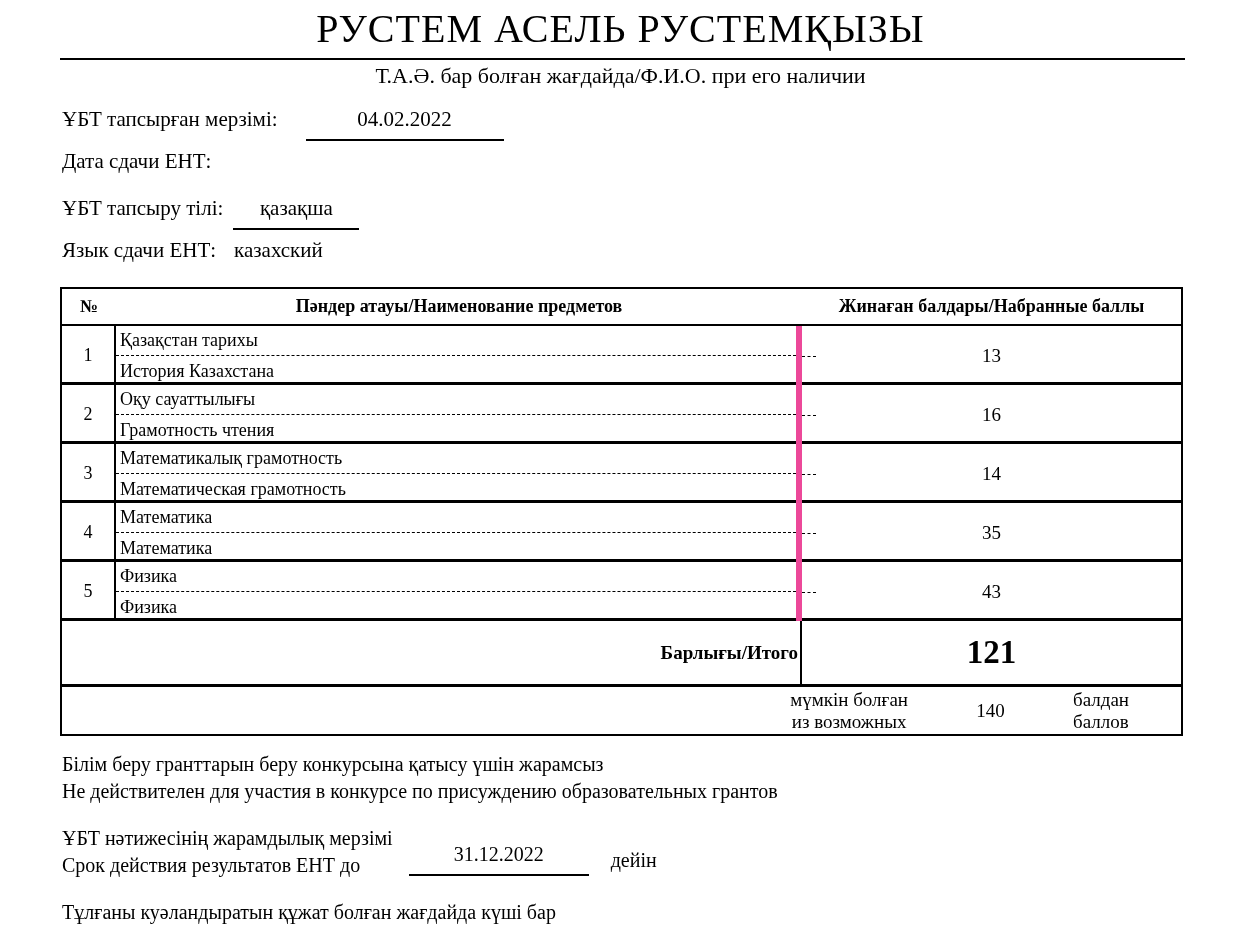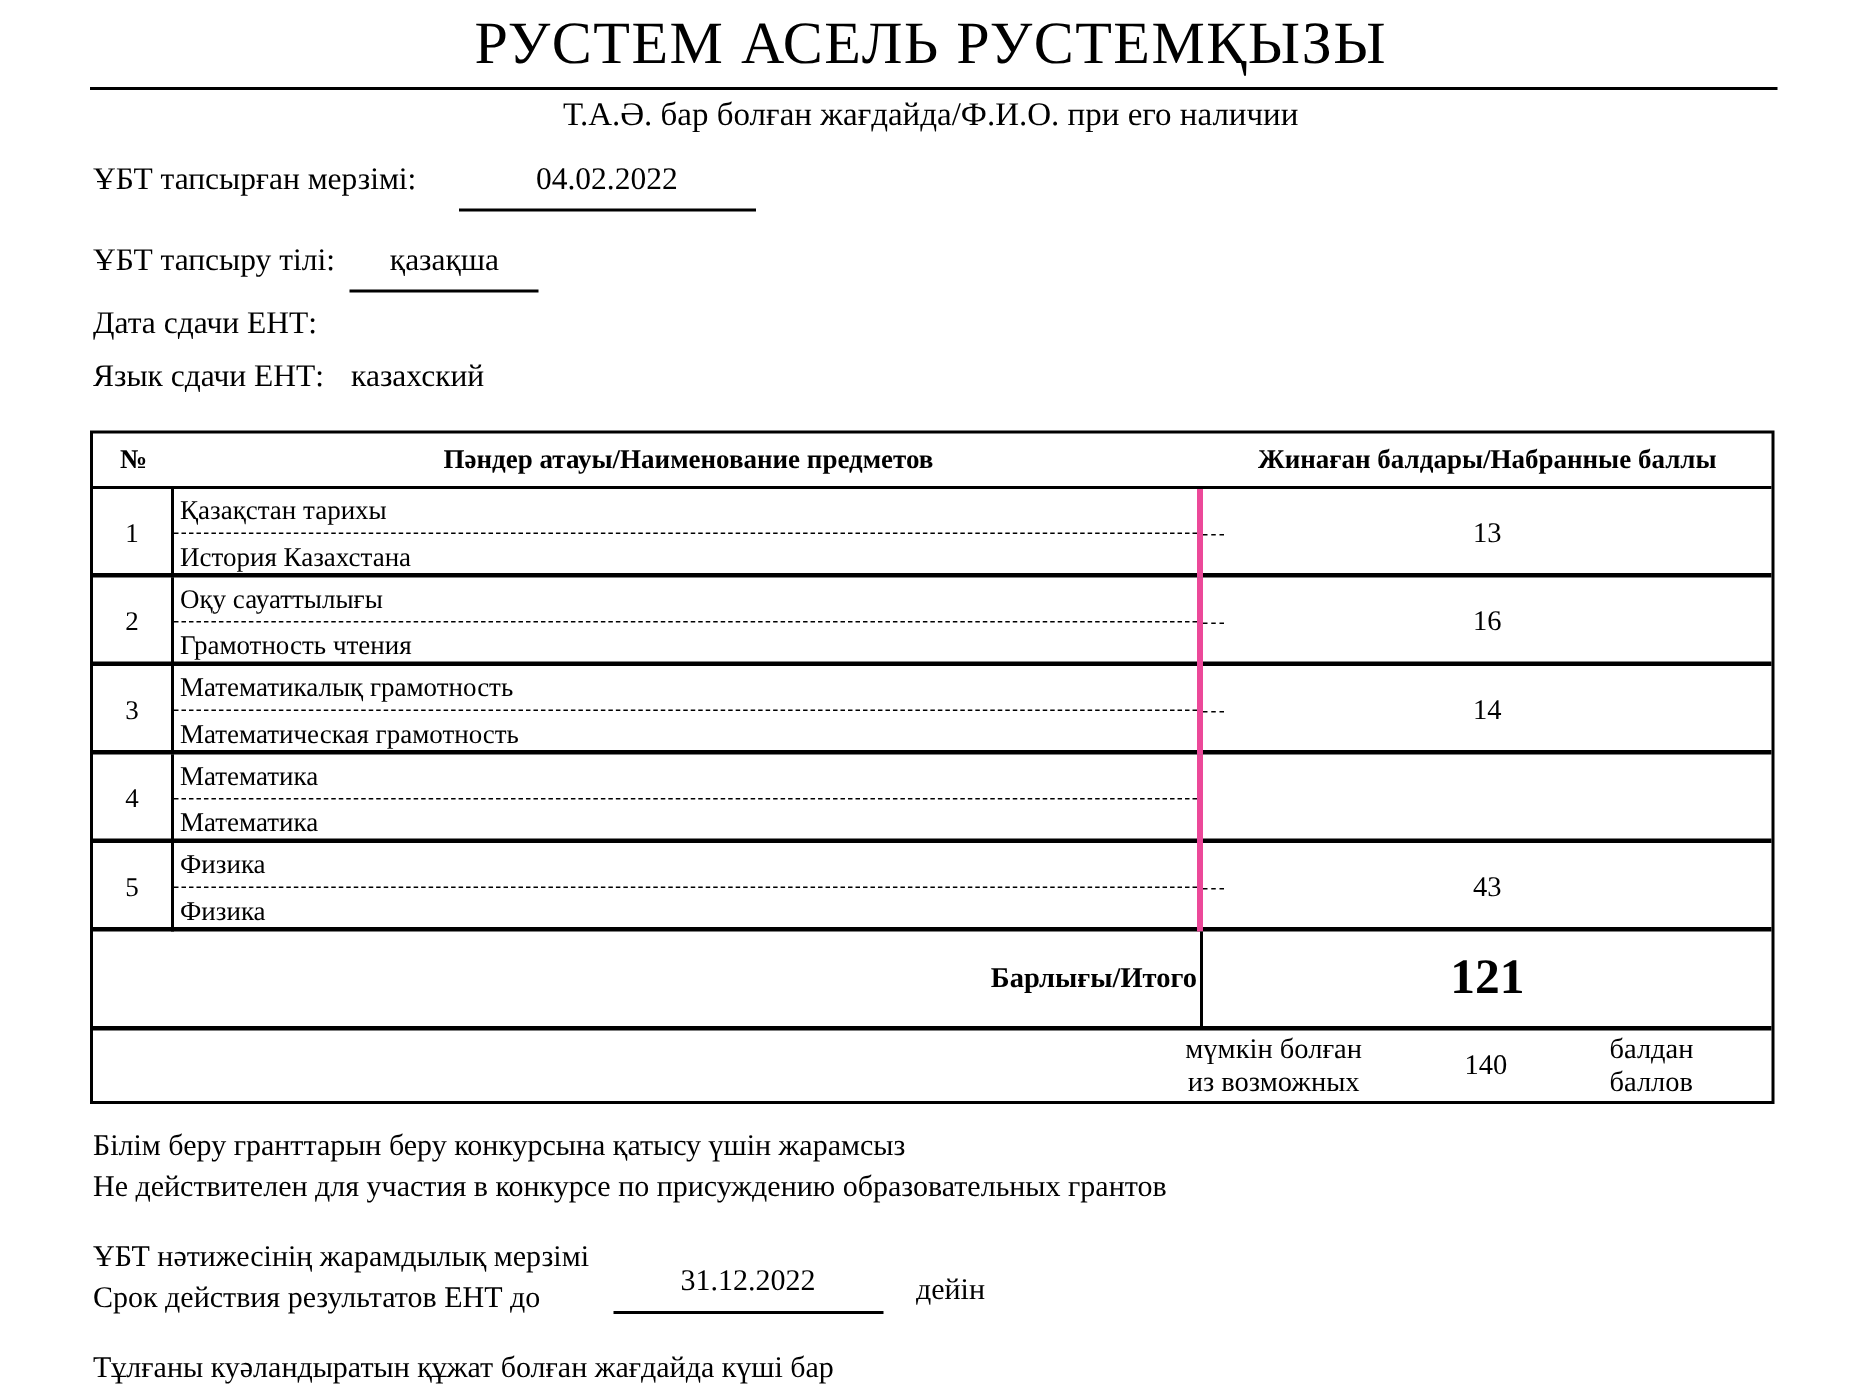--- a/index.html
+++ b/index.html
@@ -61,21 +61,21 @@
     font-size: 18px;
     display: flex; align-items: center; justify-content: center;
   }
   .t-body { height: 59px; border-bottom: 3px solid #000; }
   .c-num {
     border-right: 2px solid #000;
     display: flex; align-items: center; justify-content: center;
     font-size: 18px;
   }
   .c-subj {
-    border-right: 4px solid #ec4899;
+    border-right: 6px solid #ec4899;
     font-size: 18px;
     display: flex; flex-direction: column; justify-content: center;
   }
   .subj-kk {
     padding: 1px 0 2px 4px;
     border-bottom: 1px dashed #000;
     line-height: 26px;
   }
   .subj-ru { padding: 2px 0 1px 4px; line-height: 26px; }
   .c-score {
@@ -131,26 +131,26 @@
 
   <div class="title">РУСТЕМ АСЕЛЬ РУСТЕМҚЫЗЫ</div>
   <div class="title-rule"></div>
   <div class="caption">Т.А.Ә. бар болған жағдайда/Ф.И.О. при его наличии</div>
 
   <div class="fields">
     <div class="field-row">
       <span>ҰБТ тапсырған мерзімі:</span>
       <span class="fill-line date-line">04.02.2022</span>
     </div>
+    <div class="field-row row-ru">
+      <span>Дата сдачи ЕНТ:</span>
+    </div>
     <div class="field-row lang-row">
       <span>ҰБТ тапсыру тілі:</span>
       <span class="fill-line lang-line">қазақша</span>
-    </div>
-    <div class="field-row row-ru">
-      <span>Дата сдачи ЕНТ:</span>
     </div>
     <div class="field-row row-ru">
       <span>Язык сдачи ЕНТ:</span>
       <span class="lang-ru-val">казахский</span>
     </div>
   </div>
 
   <div class="score-table">
     <div class="t-row t-header">
       <div class="h-num">№</div>
@@ -184,20 +184,21 @@
       </div>
       <div class="c-score">14</div>
     </div>
 
     <div class="t-row t-body">
       <div class="c-num">4</div>
       <div class="c-subj">
         <div class="subj-kk">Математика</div>
         <div class="subj-ru">Математика</div>
       </div>
+      <div class="c-score">35</div>
     </div>
 
     <div class="t-row t-body">
       <div class="c-num">5</div>
       <div class="c-subj">
         <div class="subj-kk">Физика</div>
         <div class="subj-ru">Физика</div>
       </div>
       <div class="c-score">43</div>
     </div>

